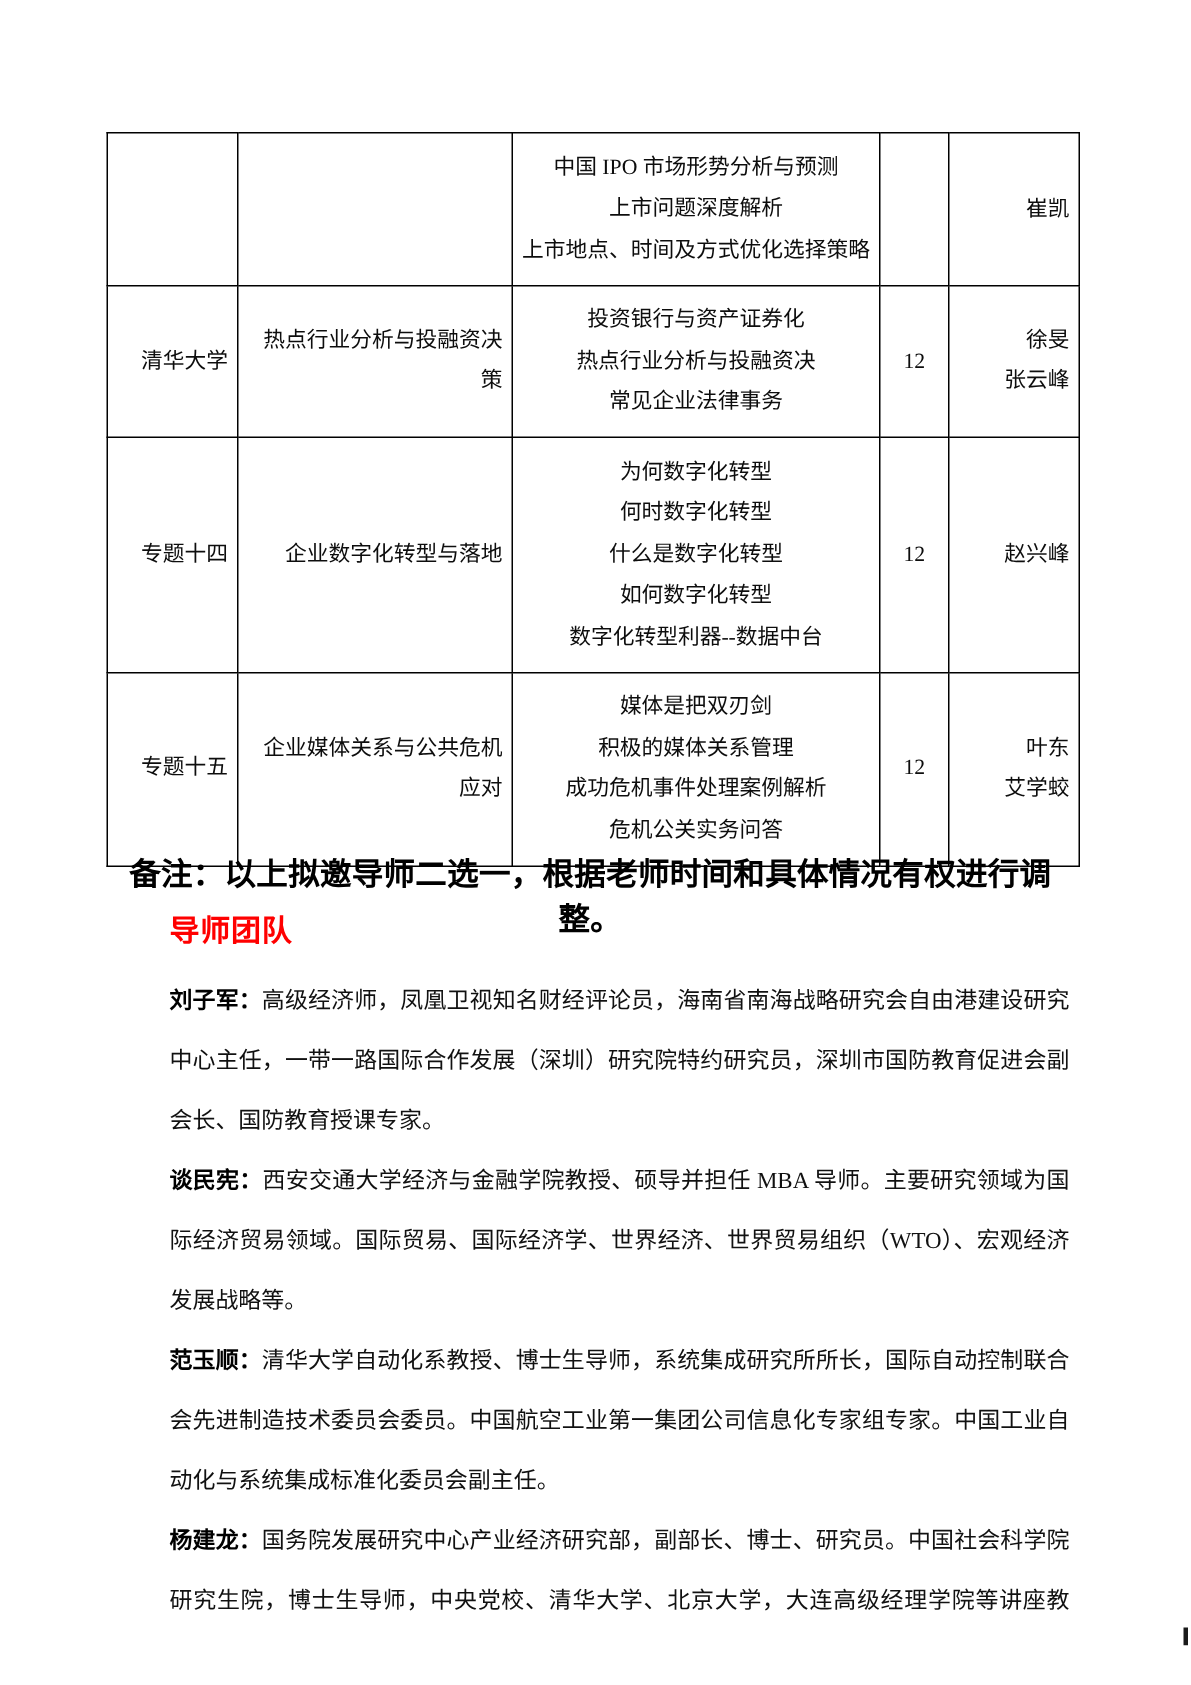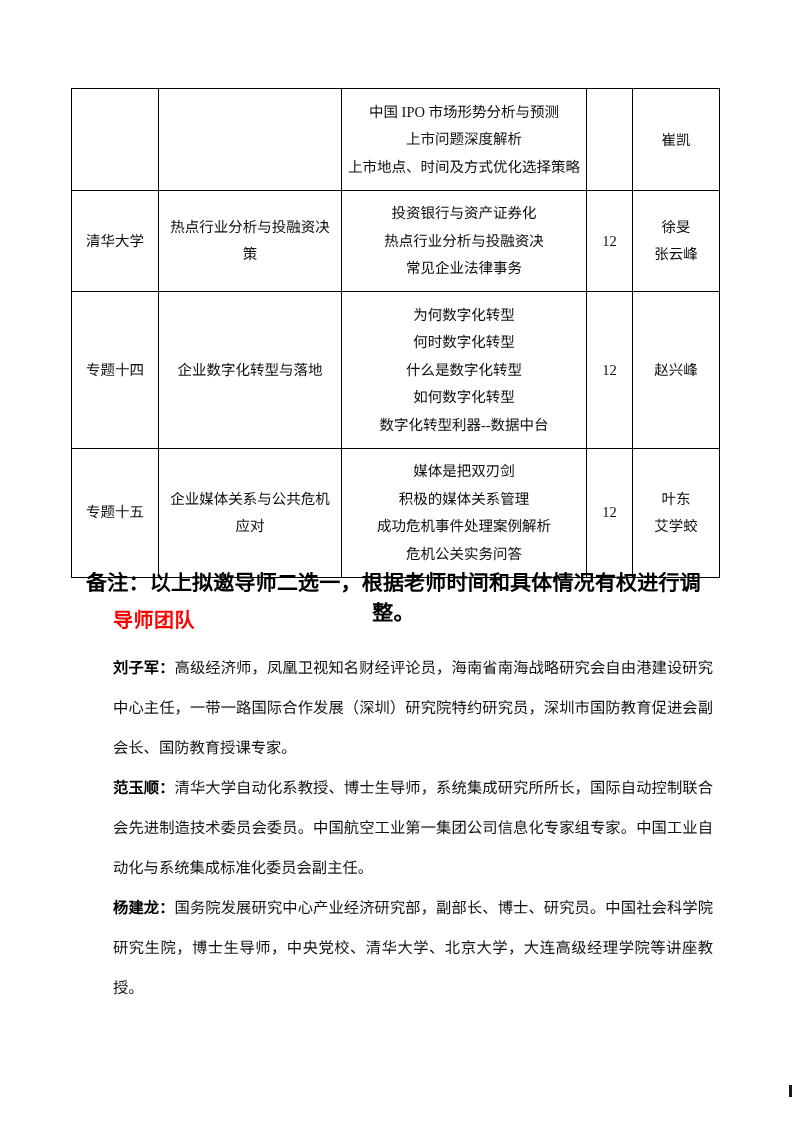--- a/index.html
+++ b/index.html
@@ -55,20 +55,21 @@
   .cell-lines .ln {
     display: block;
     white-space: nowrap;
     padding: 6.5px 0;
   }
   .cell-topic-text,
   .cell-title-text,
   .cell-teacher-text {
     display: block;
     padding: 6px 6px;
+    text-align: right;
   }
   .cell-title-text .ln,
   .cell-teacher-text .ln {
     display: block;
     padding: 6.5px 0;
   }
   td.top-align { vertical-align: top; }
   td.top-align .cell-teacher-text { padding-top: 8px; }
 
   
@@ -254,20 +255,23 @@
   <div class="note-line">备注：以上拟邀导师二选一，根据老师时间和具体情况有权进行调整。</div>
 
   <div class="section-heading">导师团队</div>
 
   <div class="mentors">
 
     <p class="mentor-para">
       <span class="mentor-name">刘子军</span><span class="mentor-name">：</span><span class="mentor-body">高级经济师，凤凰卫视知名财经评论员，海南省南海战略研究会自由港建设研究中心主任，一带一路国际合作发展（深圳）研究院特约研究员，深圳市国防教育促进会副会长、国防教育授课专家。</span>
     </p>
 
+    <p class="mentor-para">
+      <span class="mentor-name">谈民宪</span><span class="mentor-name">：</span><span class="mentor-body">西安交通大学经济与金融学院教授、硕导并担任 MBA 导师。主要研究领域为国际经济贸易领域。国际贸易、国际经济学、世界经济、世界贸易组织（WTO）、宏观经济发展战略等。</span>
+    </p>
 
     <p class="mentor-para">
       <span class="mentor-name">范玉顺</span><span class="mentor-name">：</span><span class="mentor-body">清华大学自动化系教授、博士生导师，系统集成研究所所长，国际自动控制联合会先进制造技术委员会委员。中国航空工业第一集团公司信息化专家组专家。中国工业自动化与系统集成标准化委员会副主任。</span>
     </p>
 
     <p class="mentor-para">
       <span class="mentor-name">杨建龙</span><span class="mentor-name">：</span><span class="mentor-body">国务院发展研究中心产业经济研究部，副部长、博士、研究员。中国社会科学院研究生院，博士生导师，中央党校、清华大学、北京大学，大连高级经理学院等讲座教授。</span>
     </p>
 
   </div>

